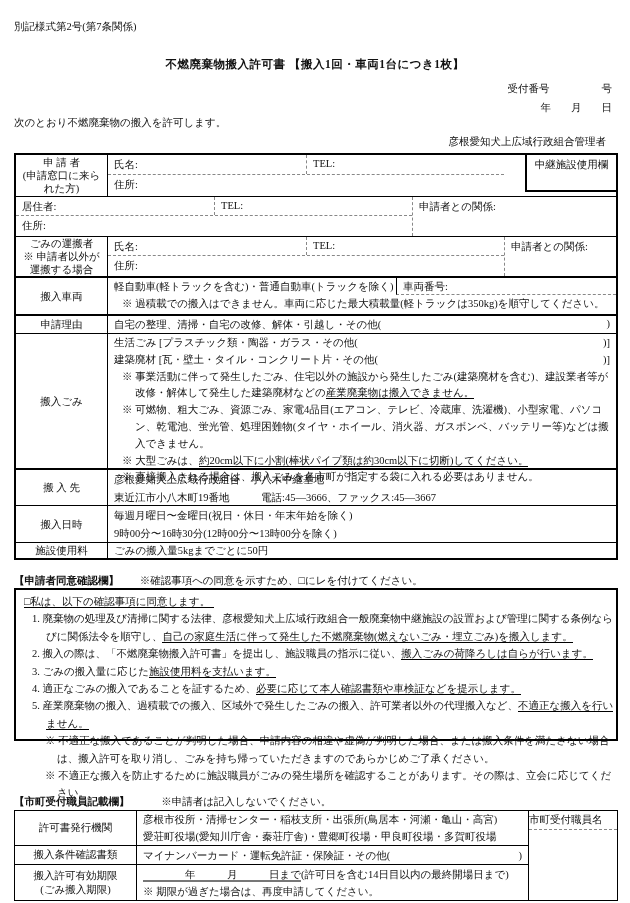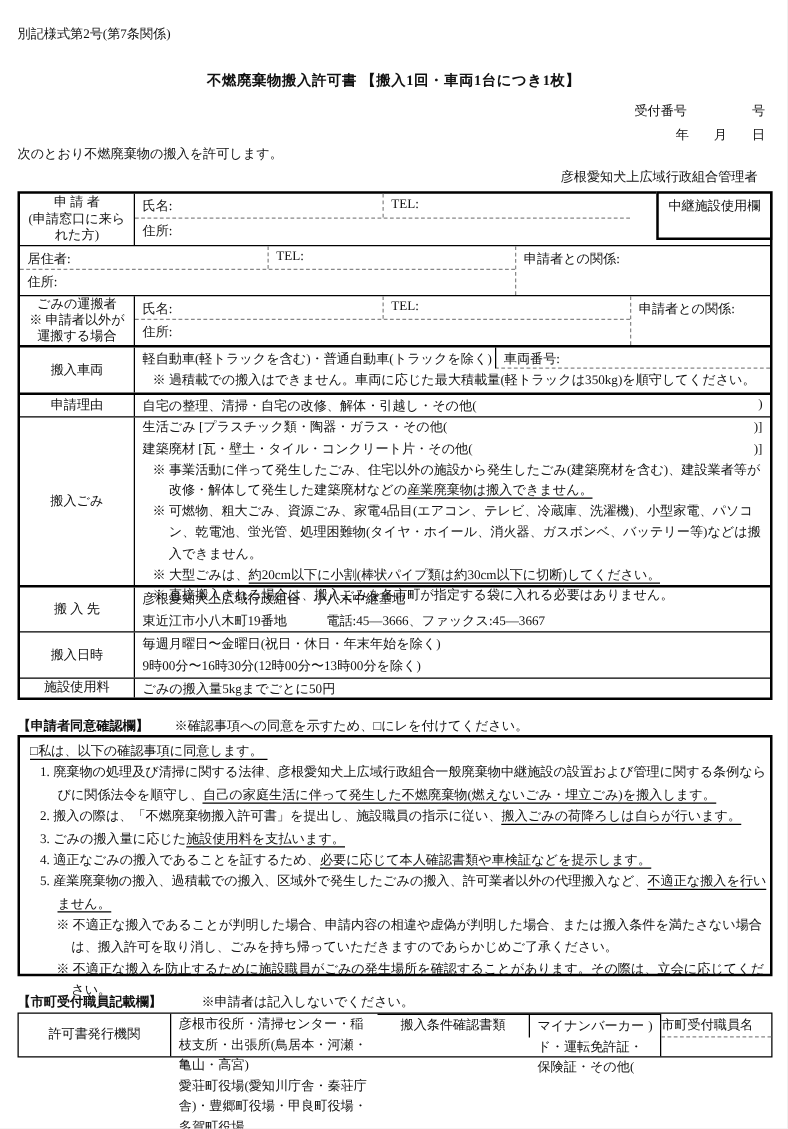--- a/index.html
+++ b/index.html
@@ -64,34 +64,34 @@
   
   .row-two { height:37px; }
   .two-body { flex:1; padding:1px 6px 0 6px; line-height:17.5px; }
   .u { border-bottom:1px solid #000; }
 
   
   .sec-heading { left:14px; top:574px; }
   .sec-heading .h { font-weight:bold; }
   .sec-heading .n { margin-left:18px; }
   .agree-box {
-    left:14px; top:588px; width:604px; height:193px;
+    left:14px; top:588px; width:604px; height:153px;
     border:2px solid #000; padding:3px 0 0 8px; line-height:17.4px; background:#fff;
   }
   .consent-line .u { padding-right:4px; }
   .cb { cursor:pointer; }
   .agree-item { padding-left:22px; text-indent:-14px; }
   .agree-note { padding-left:33px; text-indent:-12px; }
 
   
   .staff-heading { left:14px; top:795px; }
   .staff-heading .h { font-weight:bold; }
   .staff-heading .n { margin-left:29px; }
   .staff-table { left:14px; top:810px; width:604px; border:1px solid #000; display:flex; background:#fff; }
-  .staff-left { flex:1; display:flex; flex-direction:row; }
+  .staff-left { flex:1; display:flex; flex-direction:column; }
   .s-row { display:flex; border-top:1px solid #000; }
   .s-row.first { border-top:none; }
   .s-label {
     width:122px; min-width:122px; border-right:1px solid #000;
     display:flex; align-items:center; justify-content:center; text-align:center;
     white-space:pre-line; line-height:14px; padding:1px 2px;
   }
   .s-body { flex:1; padding:1px 6px 0 6px; line-height:16.5px; }
   .s-row.r1 { height:34px; }
   .s-row.r2 { height:19px; }
@@ -254,19 +254,27 @@
           <div>愛荘町役場(愛知川庁舎・秦荘庁舎)・豊郷町役場・甲良町役場・多賀町役場</div>
         </div>
       </div>
       <div class="s-row r2">
         <div class="s-label">搬入条件確認書類</div>
         <div class="s-body">
           <span>マイナンバーカード・運転免許証・保険証・その他(</span>
           <span>)</span>
         </div>
       </div>
+      <div class="s-row r3">
+        <div class="s-label">搬入許可有効期限
+(ごみ搬入期限)</div>
+        <div class="s-body">
+          <div><span class="blank-u">　　　　年　　　月　　　日まで</span><span>(許可日を含む14日目以内の最終開場日まで)</span></div>
+          <div>※ 期限が過ぎた場合は、再度申請してください。</div>
+        </div>
+      </div>
     </div>
     <div class="staff-right">
       <div class="staff-right-header">市町受付職員名</div>
     </div>
   </div>
 
 </div>
 
 </body></html>

